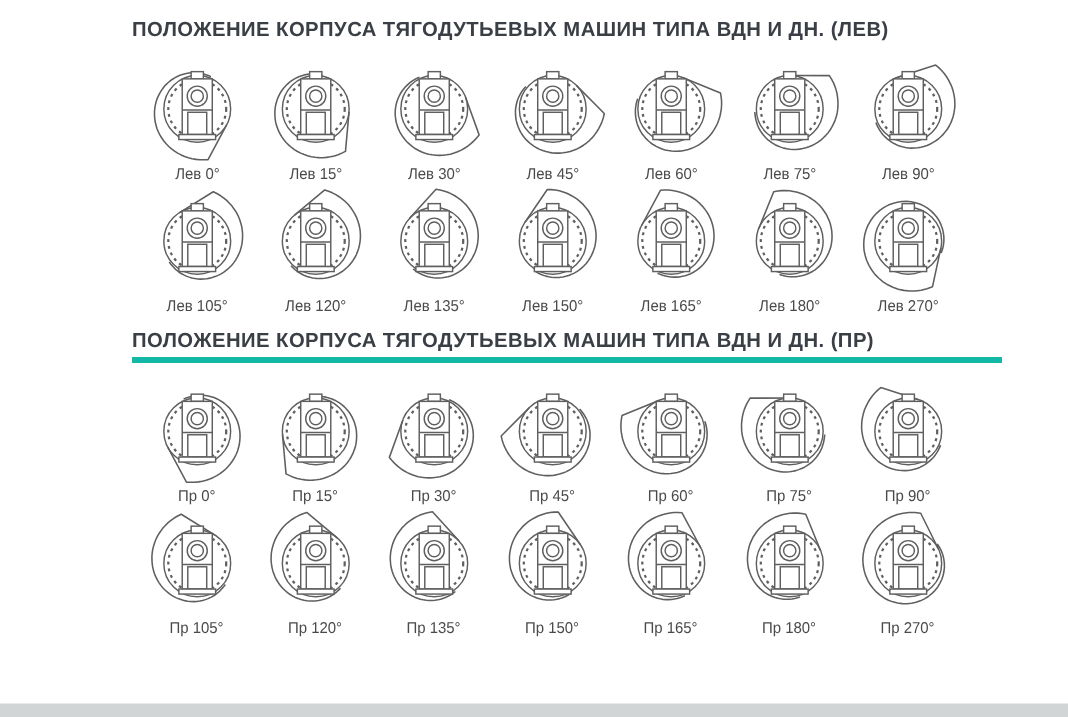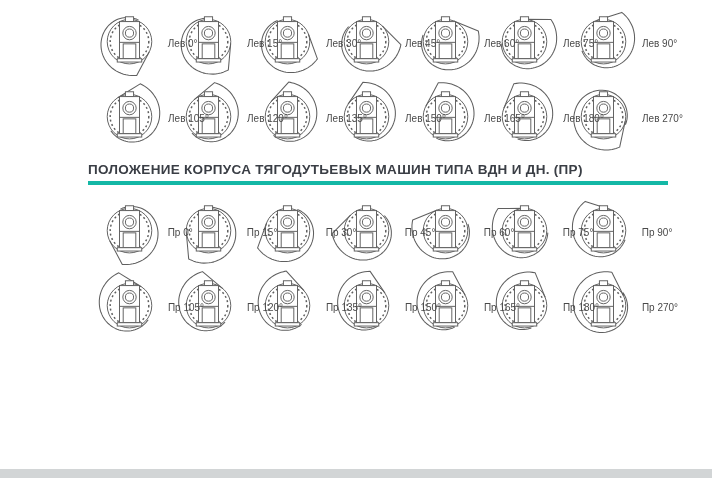--- a/index.html
+++ b/index.html
@@ -9,39 +9,40 @@
     font-family:"Liberation Sans", sans-serif;
   }
   .content{position:absolute;left:88px;top:6px;width:580px;}
   .section-title{
     font-size:13.5px;font-weight:bold;letter-spacing:0.3px;
     color:#3a3e45;margin:6px 0 10px 0;white-space:nowrap;
   }
   .section-title.ruled{border-bottom:4px solid #14b8a6;padding-bottom:4px;}
   .grid-row{display:flex;margin-left:4px;}
   .fan-cell{
-    width:79px;display:flex;flex-direction:row;align-items:center;
+    width:79px;display:flex;flex-direction:column;align-items:center;
     margin-bottom:3px;
     text-align:center;
   }
   .fan-cell svg{display:block;}
   .fan-label{
     font-size:10.5px;color:#4a4a4a;margin-top:1px;white-space:nowrap;
     transform:scaleX(0.95);letter-spacing:0px;
   }
   .bottom-strip{
     position:absolute;left:0;bottom:0;width:712px;height:9px;
     background:#d2d5d6;
   }
 </style>
 </head>
 <body>
 
 <div class="content">
   <div class="section">
+    <div class="section-title" style="color: rgb(58, 62, 69);">ПОЛОЖЕНИЕ КОРПУСА ТЯГОДУТЬЕВЫХ МАШИН ТИПА ВДН И ДН. (ЛЕВ)</div>
     <div class="rows">
         <div class="grid-row">
           <div class="fan-cell">
             <div>
               <svg width="75" height="72" viewBox="0 -4 100 97" xmlns="http://www.w3.org/2000/svg">
     <path d="M62.3 15.0L60.0 14.0L57.7 13.2L55.3 12.5L52.9 12.0L50.3 11.6L47.8 11.5L45.2 11.5L42.6 11.7L40.1 12.2L37.5 12.8L35.0 13.6L32.5 14.6L30.1 15.9L27.8 17.3L25.6 18.9L23.5 20.7L21.5 22.6L19.7 24.8L18.0 27.1L16.5 29.5L15.2 32.0L14.0 34.7L13.1 37.5L12.4 40.4L11.9 43.3L11.6 46.3L11.6 49.4L11.8 52.4L12.2 55.5L12.9 58.5L13.8 61.5L15.0 64.5L16.4 67.3L18.1 70.1L20.0 72.8L22.1 75.3L24.4 77.7L26.9 79.9L29.6 81.9L32.4 83.7L35.5 85.3L38.7 86.7L42.0 87.8L45.4 88.7L48.9 89.3L52.4 89.7L56.0 89.7L59.7 89.5L76.5 58.1" stroke="#5f5f5f" fill="none" stroke-width="1.4" stroke-linejoin="round"></path>
     <circle cx="50" cy="44" r="30" stroke="#5f5f5f" fill="none" stroke-width="1.3"></circle>
     <circle cx="50" cy="44" r="26" stroke="#5f5f5f" fill="none" stroke-width="2" stroke-dasharray="2.6 3.6"></circle>
     <g stroke="#5f5f5f" fill="#ffffff" stroke-width="1.3">
       <rect x="44.5" y="10.5" width="11" height="6.5"></rect>

